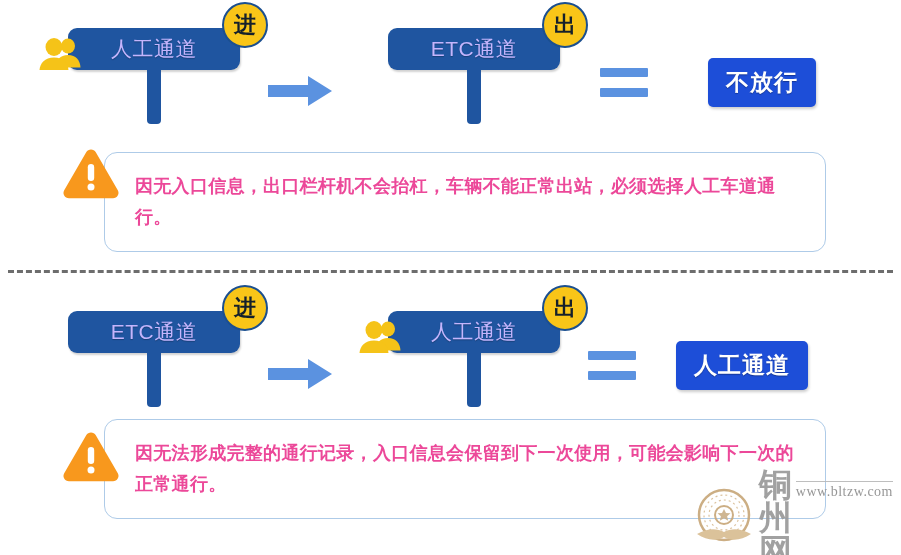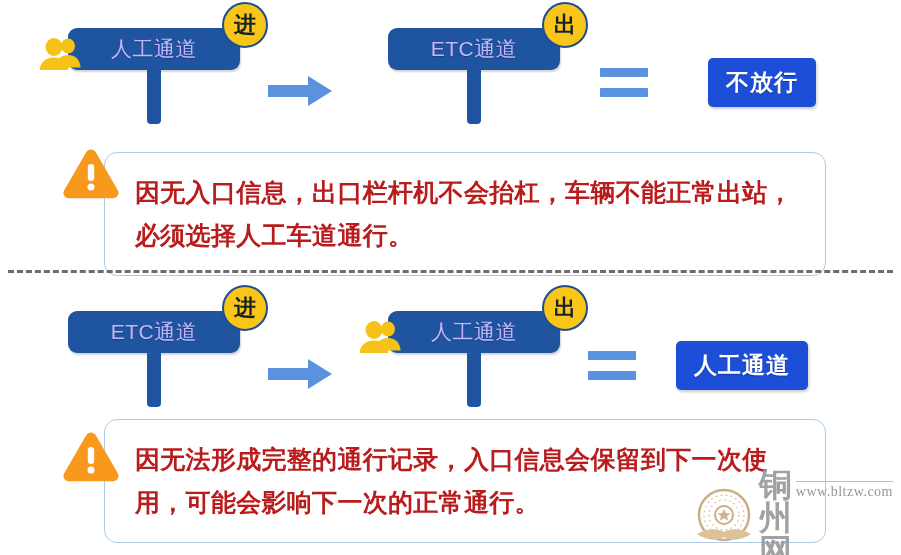--- a/index.html
+++ b/index.html
@@ -148,23 +148,23 @@
     left: 104px;
     width: 722px;
     border: 1.6px solid #aecbe8;
     border-radius: 13px;
     box-sizing: border-box;
     background: transparent;
   }
   .note-text {
     margin: 0;
     padding: 18px 22px 18px 30px;
-    font-size: 25px;
+    font-size: 18px;
     font-weight: bold;
-    color: #b91c1c;
+    color: #ec4899;
     line-height: 1.72;
     letter-spacing: 0.3px;
   }
   .warn-icon {
     position: absolute;
     left: 62px;
     width: 58px;
     height: 54px;
     z-index: 5;
   }

